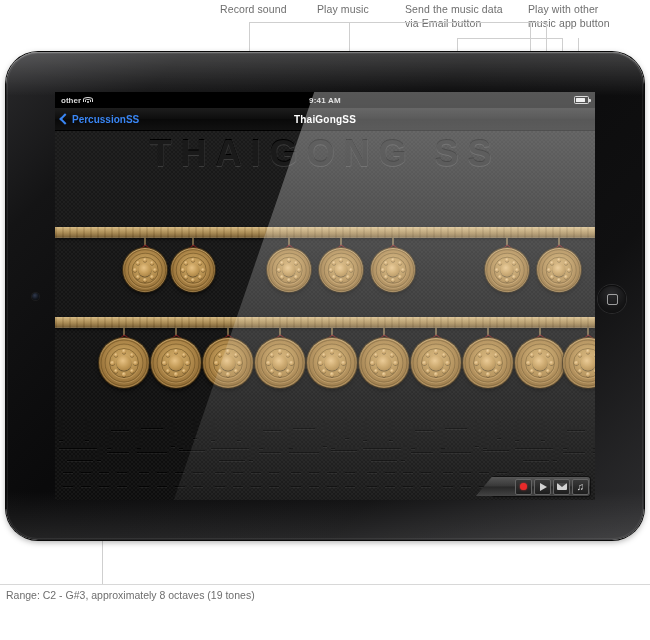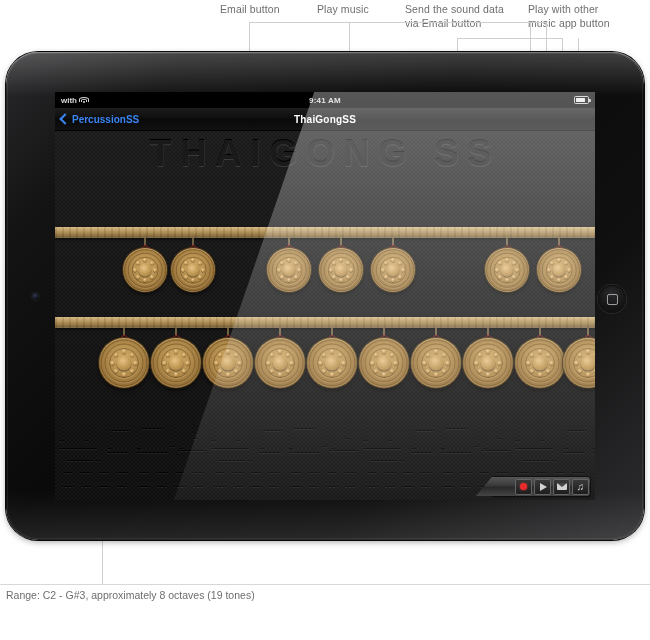--- a/index.html
+++ b/index.html
@@ -229,23 +229,23 @@
     clip-path:polygon(48% 0,100% 0,100% 100%,22% 100%);
   }
 
   
   #caption-rule{position:absolute;left:0;top:584px;width:650px;height:1px;background:#d8d8d8;}
   #caption{position:absolute;left:6px;top:589px;font-size:10.5px;color:#6e6e6e;}
 </style>
 </head>
 <body>
 
-<div class="annot" style="left:220px;top:2px;">Email button</div>
+<div class="annot" style="left:220px;top:2px;">Record sound</div>
 <div class="annot" style="left:317px;top:2px;">Play music</div>
-<div class="annot" style="left:405px;top:2px;">Send the sound data
+<div class="annot" style="left:405px;top:2px;">Send the music data
 via Email button</div>
 <div class="annot" style="left:528px;top:2px;">Play with other
 music app button</div>
 
 <div class="cl-h" style="left:249px;top:22px;width:281px;"></div>
 <div class="cl-v" style="left:249px;top:22px;height:46px;"></div>
 <div class="cl-v" style="left:530px;top:22px;height:461px;"></div>
 <div class="cl-dot" style="left:527px;top:479px;"></div>
 
 <div class="cl-h" style="left:349px;top:22px;width:197px;"></div>
@@ -268,21 +268,21 @@
   <div class="bezel-rim"></div>
   <div id="camera"></div>
   <div id="home-button">
     <div class="sq"></div>
   </div>
 
   <div id="screen">
 
     <div id="statusbar">
       <div id="status-left">
-        <span>with</span>
+        <span>other</span>
         <span class="wifi-icon">
             <i></i>
             <i></i>
             <i></i>
           </span>
       </div>
       <div id="status-time">9:41 AM</div>
       <div id="status-right">
         <span class="battery">
             <i></i>

